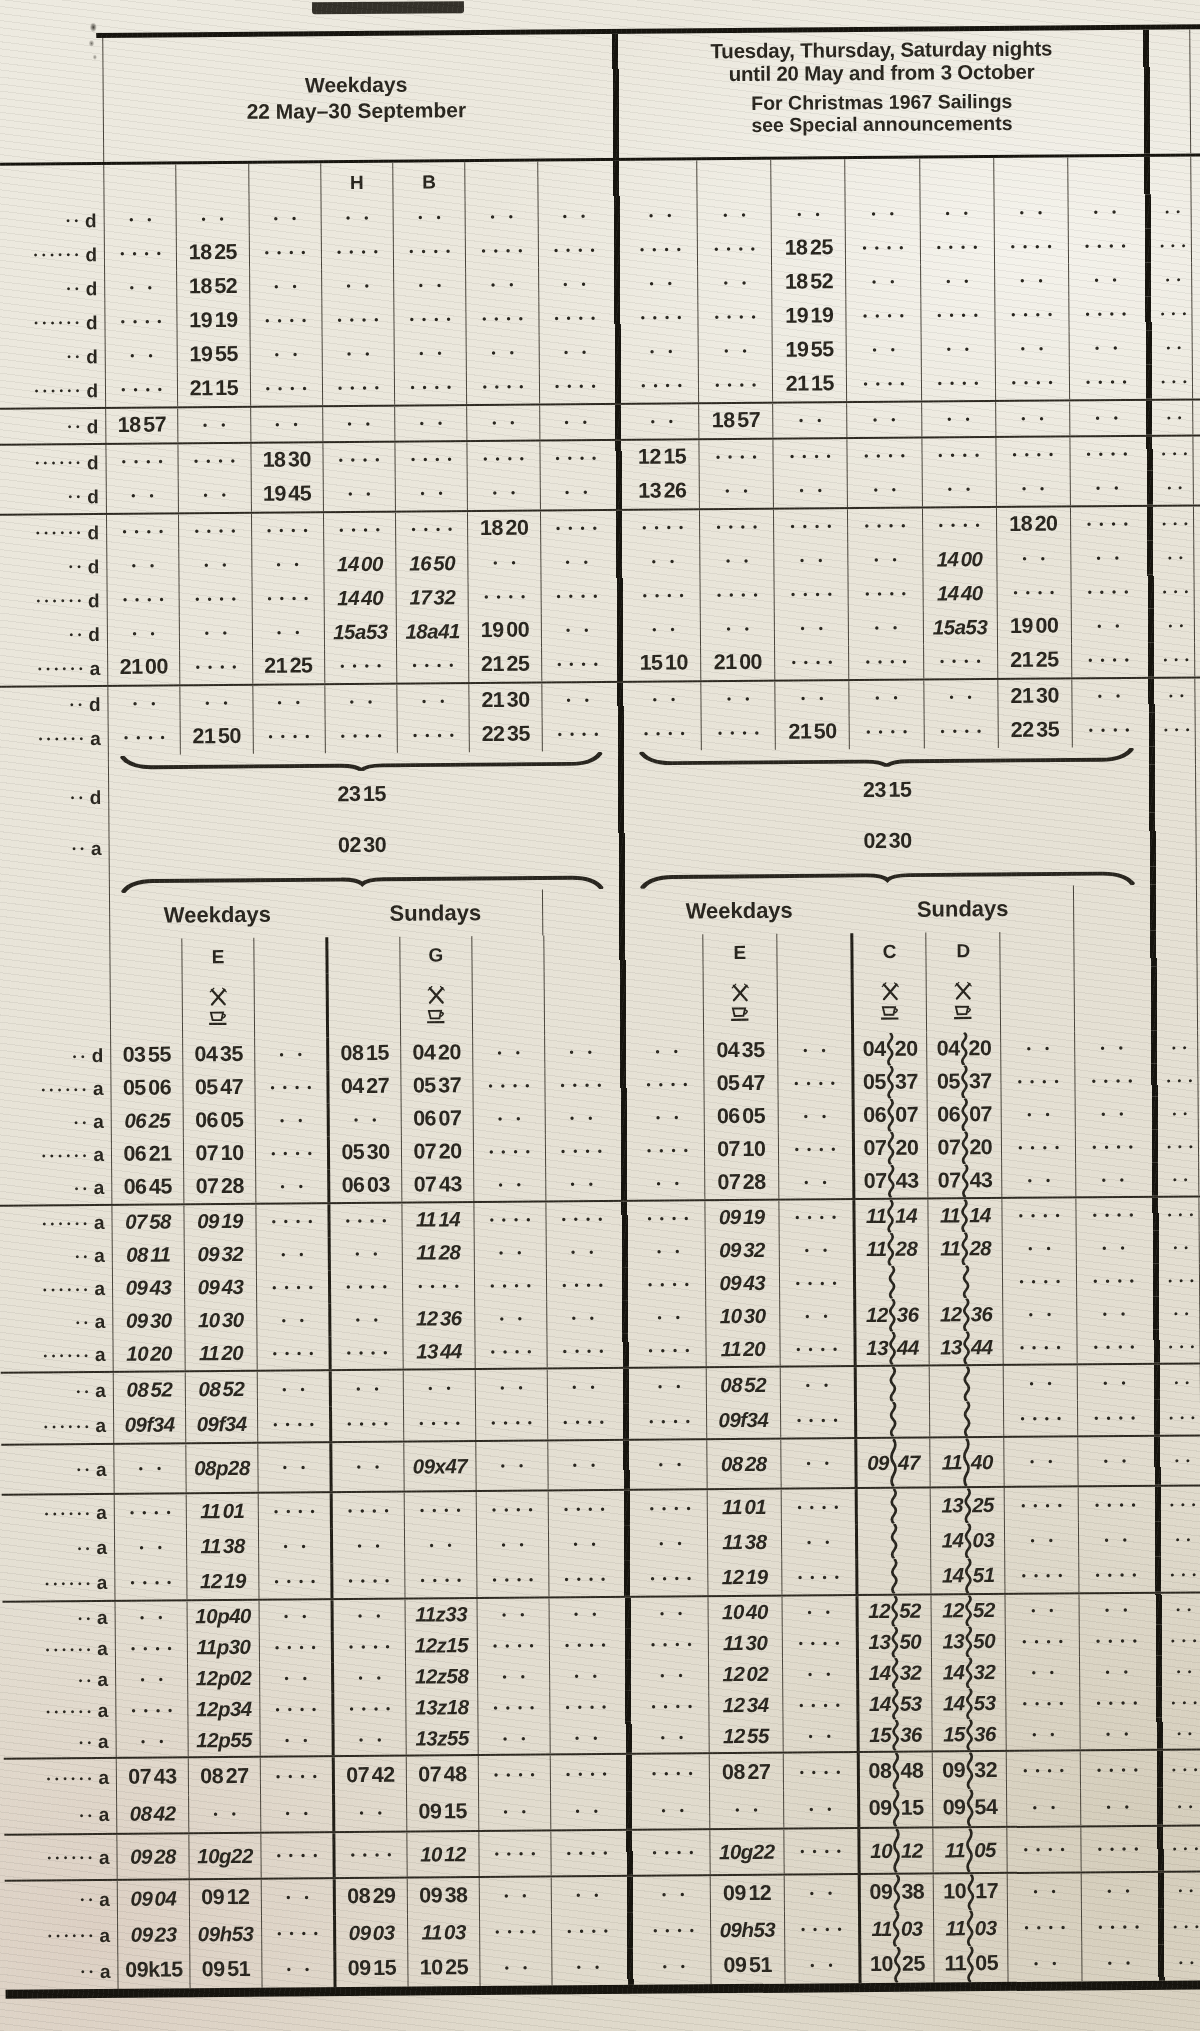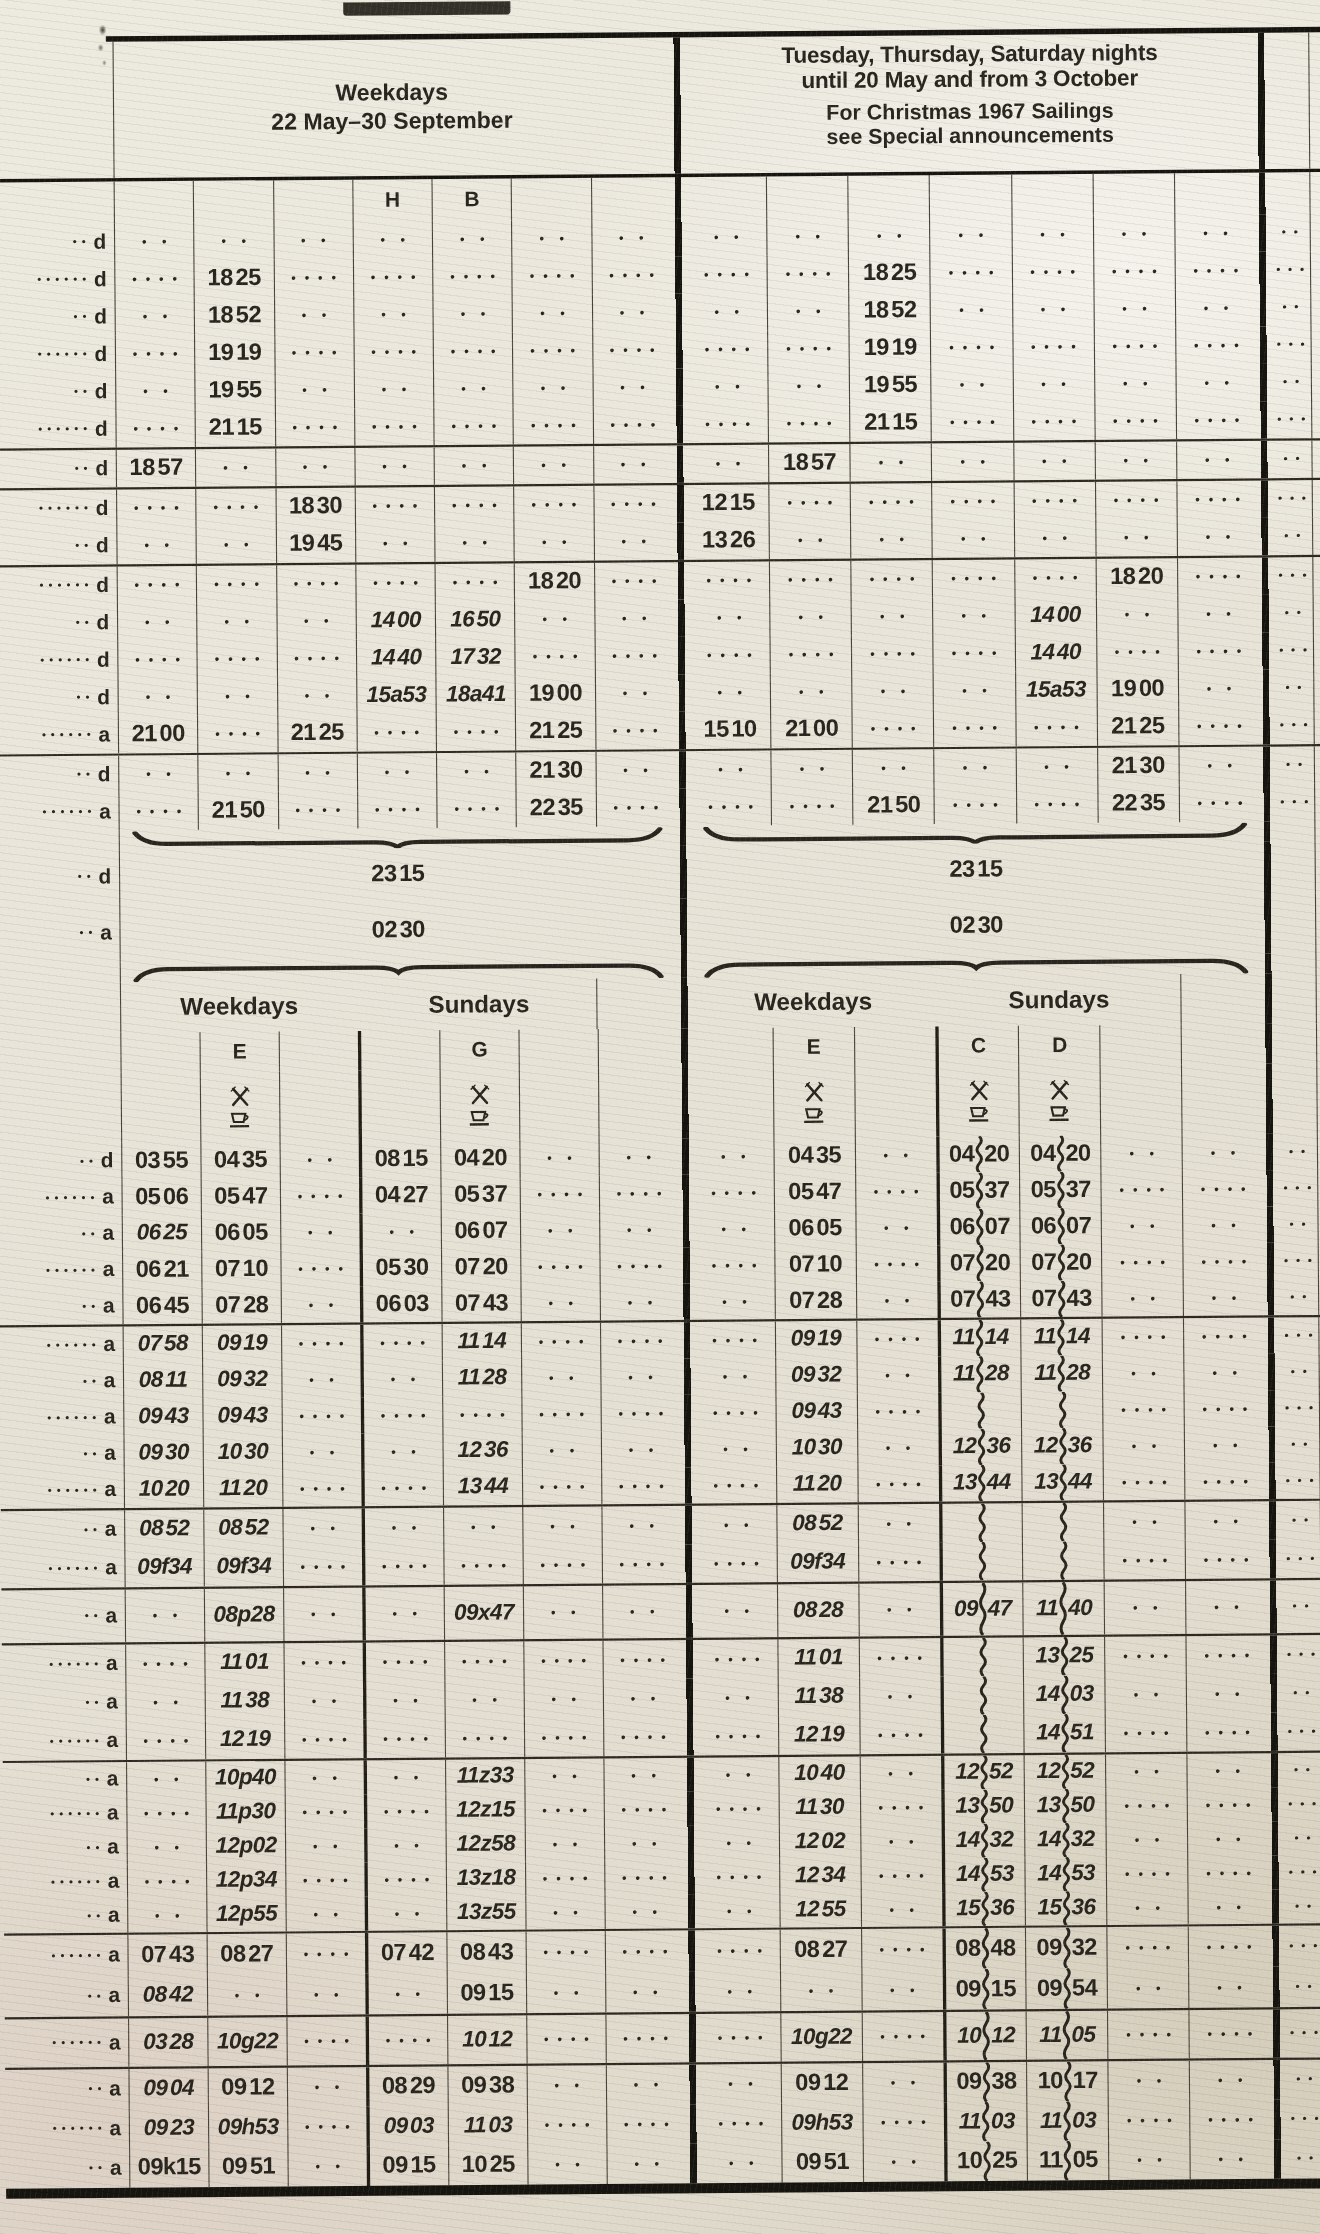--- a/index.html
+++ b/index.html
@@ -2751,21 +2751,21 @@
               <div class="cell">
                 <span class="t">08 27</span>
               </div>
               <div class="cell">
                 <span class="dots p4">••••</span>
               </div>
               <div class="cell thickL">
                 <span class="t">07 42</span>
               </div>
               <div class="cell">
-                <span class="t">08 43</span>
+                <span class="t">07 48</span>
               </div>
               <div class="cell">
                 <span class="dots p4">••••</span>
               </div>
               <div class="cell">
                 <span class="dots p4">••••</span>
               </div>
             </div>
             <div class="hdiv"></div>
             <div class="panelR">
@@ -2879,21 +2879,21 @@
           </div>
         </div>
         <div class="section srule">
           <div class="trow" style="height: 44px;">
             <div class="lab">
               <span class="ldots">••••••</span>
               <span class="mk">a</span>
             </div>
             <div class="panelL">
               <div class="cell first">
-                <span class="t it">03 28</span>
+                <span class="t it">09 28</span>
               </div>
               <div class="cell">
                 <span class="t it">10g22</span>
               </div>
               <div class="cell">
                 <span class="dots p4">••••</span>
               </div>
               <div class="cell thickL">
                 <span class="dots p4">••••</span>
               </div>

